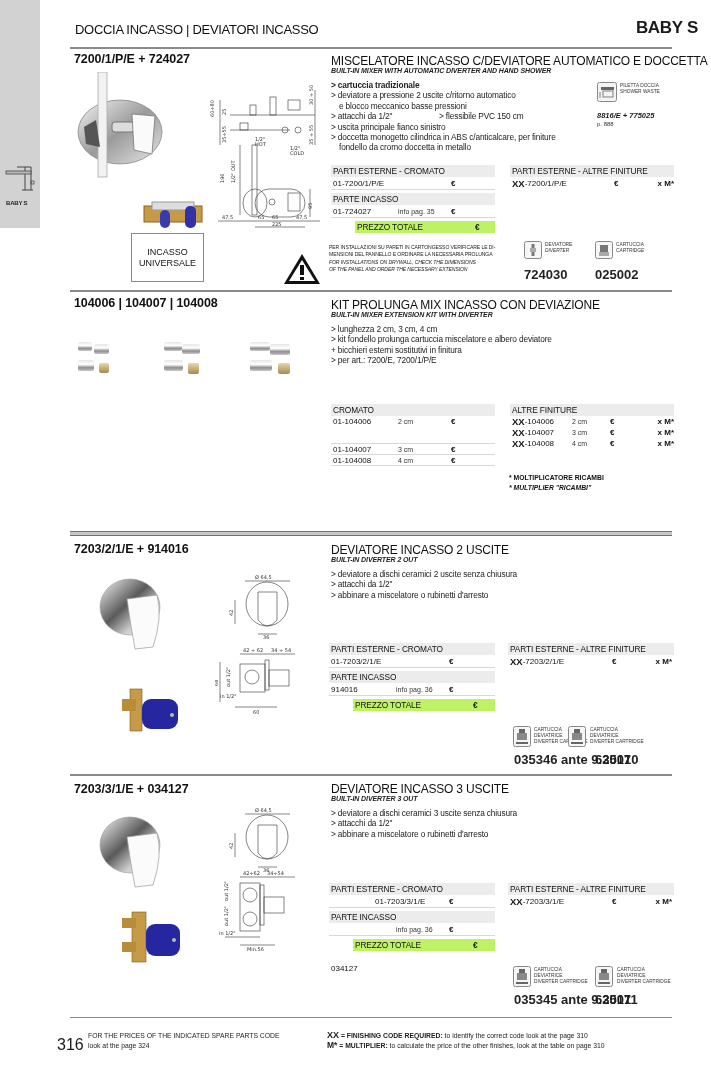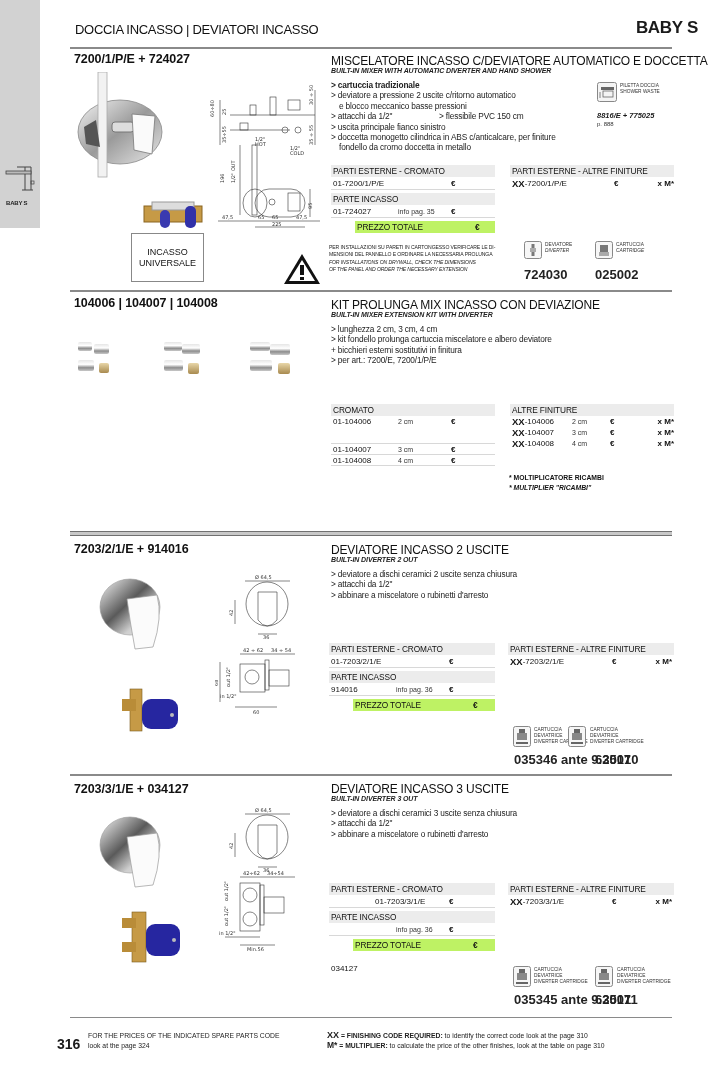--- a/index.html
+++ b/index.html
@@ -38,21 +38,21 @@
 
   .incasso-box { left: 131px; top: 233px; width: 73px; height: 49px; border: 1px solid #888; text-align: center; font-size: 9px; line-height: 11px; padding-top: 13px; color: #111; }
   .warn-text { font-size: 5.1px; line-height: 7px; color: #222; letter-spacing: -0.1px; white-space: nowrap; }
   .warn-text.it { font-style: italic; }
   .part-label { font-size: 4.8px; line-height: 5.6px; color: #333; white-space: nowrap; }
   .part-code { font-size: 13px; font-weight: bold; color: #222; }
 
   .mult-note { font-size: 6.8px; font-weight: bold; color: #111; }
 
   
-  .page-num { left: 57px; top: 1036px; font-size: 14px; font-weight: bold; }
+  .page-num { left: 57px; top: 1036px; font-size: 16px; font-weight: normal; }
   .foot { font-size: 6.8px; color: #222; line-height: 9.5px; white-space: nowrap; }
   .foot b { font-weight: bold; }
 </style>
 </head>
 <body>
 
 <div class="abs side-tab"></div>
 <svg class="abs" style="left:5px;top:162px;" width="34" height="32">
   <line x1="12" y1="5" x2="26" y2="5" stroke="#444" stroke-width="1"></line>
   <line x1="26" y1="5" x2="26" y2="28" stroke="#444" stroke-width="1"></line>

